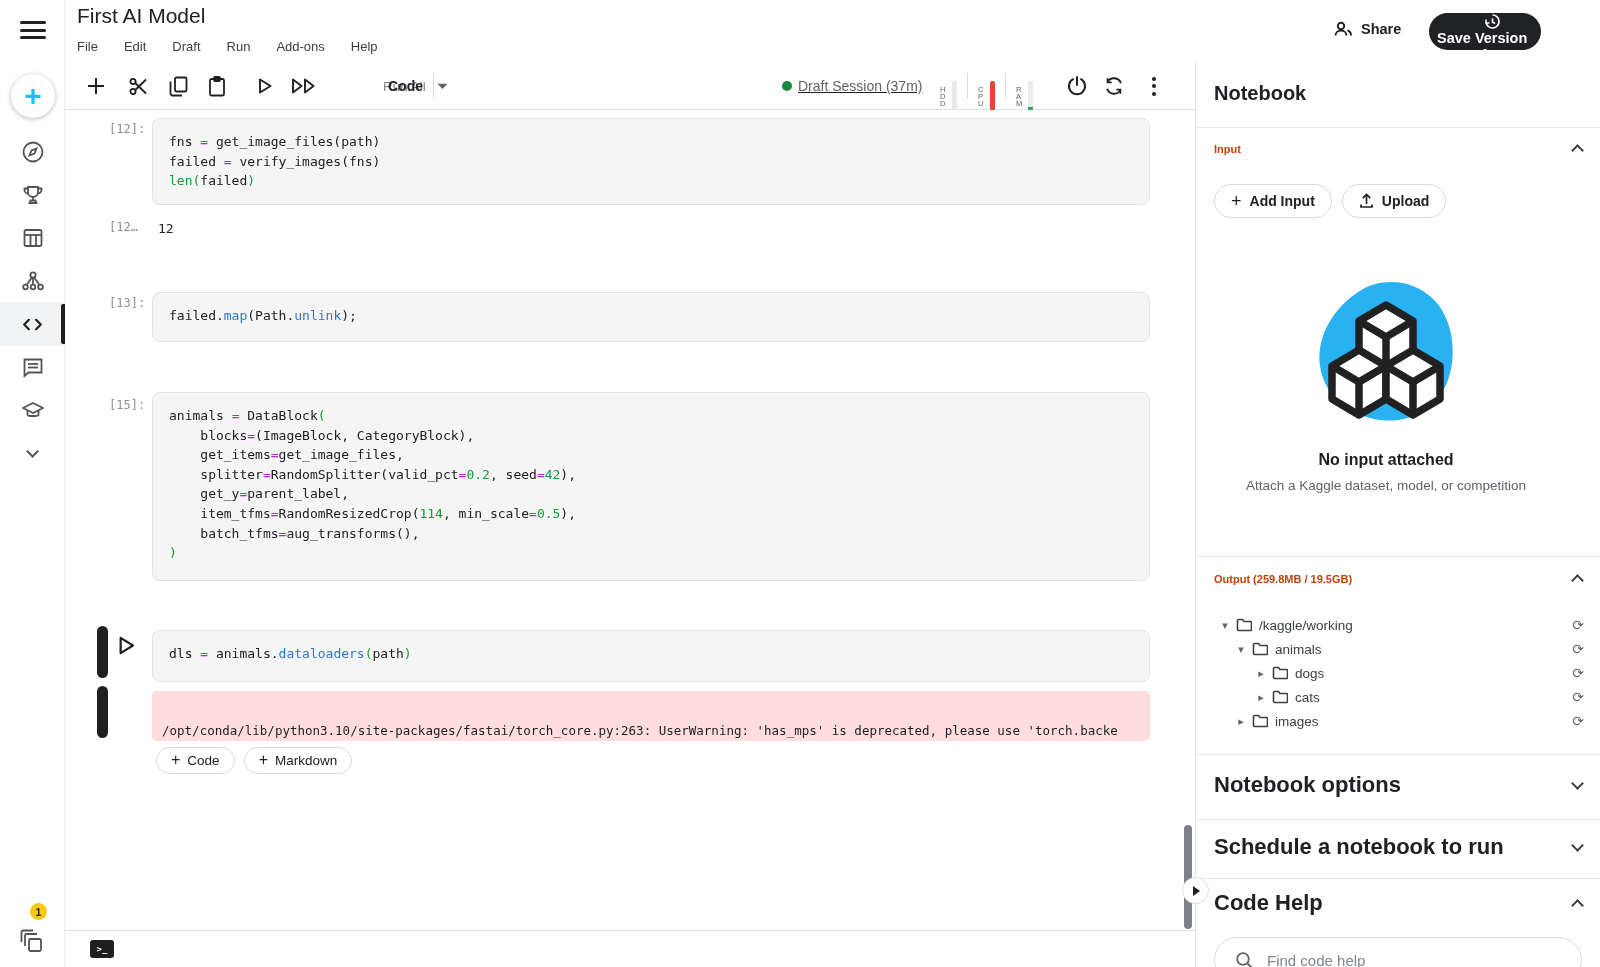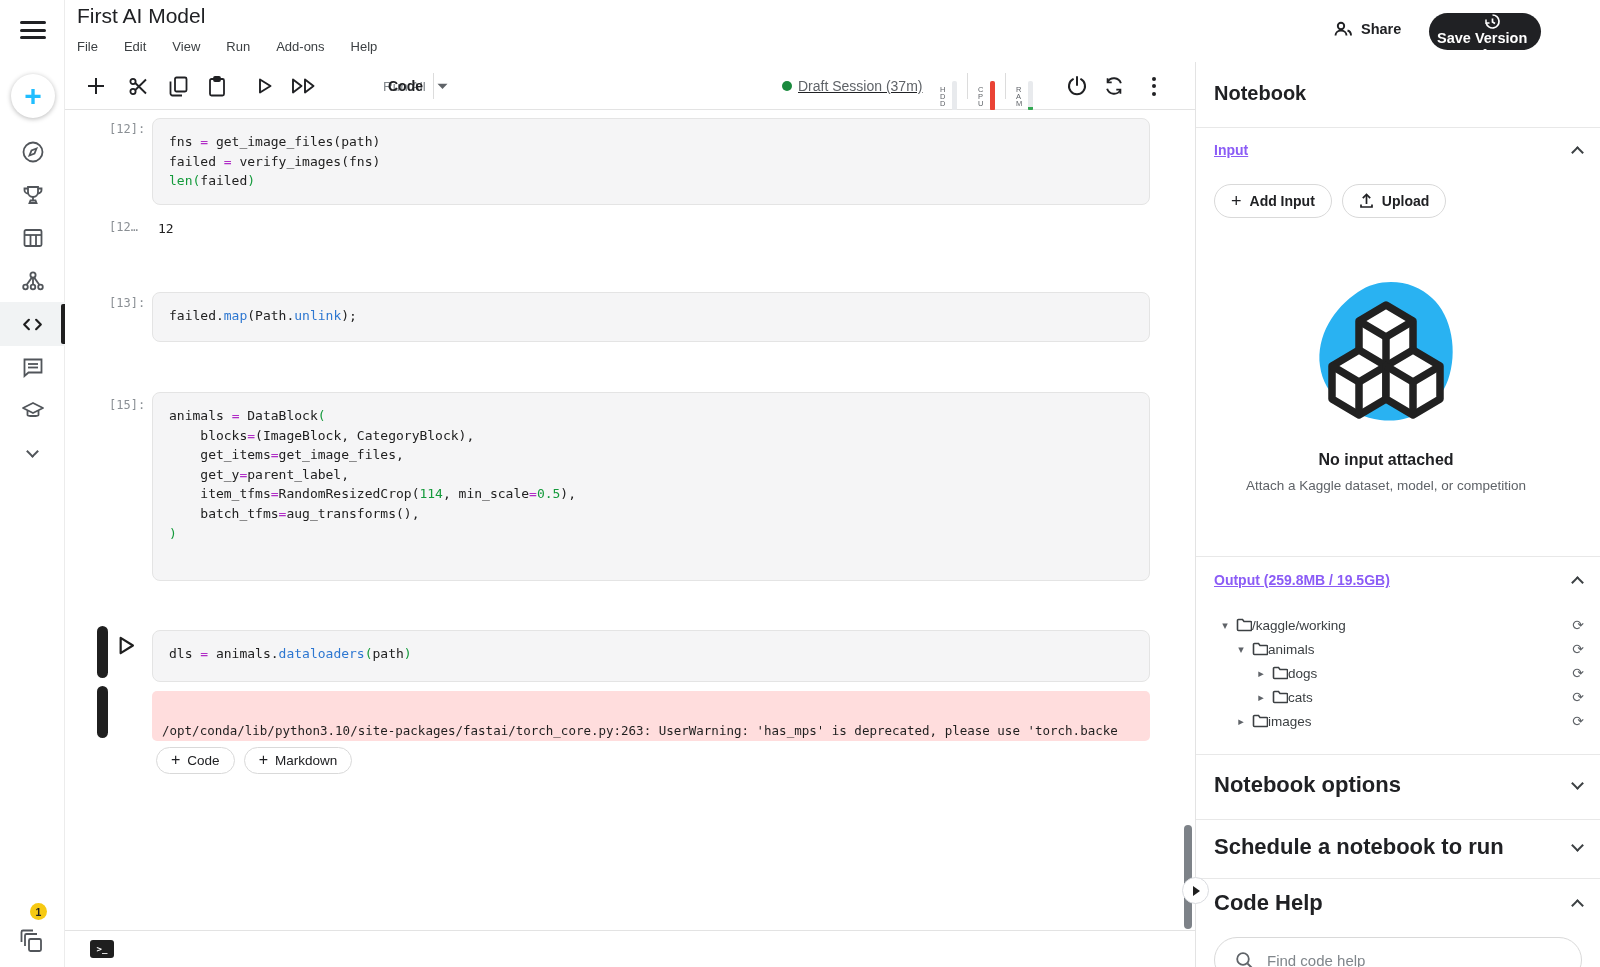--- a/index.html
+++ b/index.html
@@ -71,35 +71,35 @@
 
   
   #bottombar { position:absolute; left:65px; top:930px; width:1130px; height:37px; border-top:1px solid #e3e3e3; background:#fff; }
   #term-btn { position:absolute; left:25px; top:9px; width:24px; height:18px; background:#1f1f1f; border-radius:3px; color:#fff;
     font-family:"DejaVu Sans Mono", monospace; font-size:9px; font-weight:700; display:flex; align-items:center; justify-content:center; cursor:pointer; }
 
   
   #panel { position:absolute; left:1195px; top:62px; width:405px; height:905px; border-left:1px solid #e3e3e3; background:#fff; }
   .p-divider { position:absolute; left:0; right:0; height:1px; background:#e8e8e8; }
   .p-head { position:absolute; left:18px; right:18px; display:flex; align-items:center; justify-content:space-between; cursor:pointer; }
-  .p-head .hl { font-size:14px; font-weight:700; color:#8b5cf6;text-decoration:underline; }
+  .p-head .hl { font-size:11px; font-weight:700; color:#c2410c; }
   .chev { display:inline-block; width:9px; height:9px; border-right:2px solid #3c4043; border-bottom:2px solid #3c4043; }
   .chev.down { transform:rotate(45deg); margin-top:-4px; }
   .chev.up { transform:rotate(-135deg); margin-top:4px; }
   #panel-title { position:absolute; left:18px; top:20px; font-size:20px; font-weight:700; }
   .pill-btn { height:34px; border:1px solid #d9d9d9; border-radius:17px; background:#fff; display:flex; align-items:center; gap:8px;
     padding:0 16px; font-size:14px; font-weight:700; color:#202124; cursor:pointer; }
   #input-btns { position:absolute; left:18px; top:122px; display:flex; gap:10px; }
   #empty-state { position:absolute; left:0; top:212px; width:380px; text-align:center; }
   #empty-title { font-size:16px; font-weight:700; margin-top:12px; }
   #empty-caption { font-size:13.5px; color:#5f6368; margin-top:9px; }
   #tree { position:absolute; left:0; top:551px; right:0; }
   .trow { height:24px; display:flex; align-items:center; cursor:pointer; font-size:13.5px; color:#3c4043; position:relative; }
   .trow .caret { width:14px; color:#5f6368; font-size:11px; text-align:center; }
-  .trow .fname { }
+  .trow .fname { margin-left:7px; }
   .trow .tref { position:absolute; right:16px; color:#5f6368; font-size:14px; cursor:pointer; }
   .sect-label { font-size:22px; font-weight:700; color:#202124; }
   #search-pill { position:absolute; left:18px; right:18px; top:875px; height:46px; border:1px solid #d9d9d9; border-radius:23px;
     display:flex; align-items:center; gap:13px; padding:0 8px 0 20px; background:#fff; }
   #search-pill input { border:none; outline:none; font-size:15px; color:#3c4043; width:280px; font-family:"Liberation Sans",sans-serif; }
   #search-pill input::placeholder { color:#80868b; }
   #panel-handle { position:absolute; left:1182px; top:877px; width:27px; height:27px; border-radius:50%; background:#fff;
     border:1px solid #dadce0; z-index:9; display:flex; align-items:center; justify-content:center; cursor:pointer; }
   #panel-handle i { width:0; height:0; border-left:7px solid #1f1f1f; border-top:5px solid transparent; border-bottom:5px solid transparent; margin-left:2px; }
 </style>
@@ -180,21 +180,21 @@
     </svg>
   </div>
   <div id="events-badge">1</div>
 </nav>
 
 <header id="header">
   <div id="nb-title">First AI Model</div>
   <div id="menubar">
     <span>File</span>
     <span>Edit</span>
-    <span>View</span>
+    <span>Draft</span>
     <span>Run</span>
     <span>Add-ons</span>
     <span>Help</span>
   </div>
   <div id="share-btn">
     <svg width="20" height="18" viewBox="0 0 20 18" fill="none" stroke="#202124" stroke-width="1.9">
       <circle cx="8" cy="6" r="3.2"></circle>
         <path d="M2.5 15.5 c0-3 2.5-5 5.5-5 s5.5 2 5.5 5"></path>
         <path d="M14.5 10.5 c2 .6 3.5 2.3 3.5 5"></path>
     </svg>
@@ -320,20 +320,21 @@
         <div class="cl"><span class="tk-b">len(</span><span class="tk-p">failed</span><span class="tk-b">)</span></div>
       </div>
     <div id="out12">12</div>
     <div class="cell" style="margin-top:53px;height:50px">
         <div class="cl"><span class="tk-p">failed.</span><span class="tk-fn">map</span><span class="tk-p">(Path.</span><span class="tk-fn">unlink</span><span class="tk-p">);</span></div>
       </div>
     <div class="cell" style="margin-top:50px;height:189px">
         <div class="cl"><span class="tk-p">animals </span><span class="tk-op">=</span><span class="tk-p"> DataBlock</span><span class="tk-b">(</span></div>
         <div class="cl"><span class="tk-p">    blocks</span><span class="tk-op">=</span><span class="tk-p">(ImageBlock, CategoryBlock),</span></div>
         <div class="cl"><span class="tk-p">    get_items</span><span class="tk-op">=</span><span class="tk-p">get_image_files,</span></div>
+        <div class="cl"><span class="tk-p">    splitter</span><span class="tk-op">=</span><span class="tk-p">RandomSplitter(valid_pct</span><span class="tk-op">=</span><span class="tk-num">0.2</span><span class="tk-p">, seed</span><span class="tk-op">=</span><span class="tk-num">42</span><span class="tk-p">),</span></div>
         <div class="cl"><span class="tk-p">    get_y</span><span class="tk-op">=</span><span class="tk-p">parent_label,</span></div>
         <div class="cl"><span class="tk-p">    item_tfms</span><span class="tk-op">=</span><span class="tk-p">RandomResizedCrop(</span><span class="tk-num">114</span><span class="tk-p">, min_scale</span><span class="tk-op">=</span><span class="tk-num">0.5</span><span class="tk-p">),</span></div>
         <div class="cl"><span class="tk-p">    batch_tfms</span><span class="tk-op">=</span><span class="tk-p">aug_transforms(),</span></div>
         <div class="cl"><span class="tk-b">)</span></div>
       </div>
     <div class="cell" style="margin-top:49px;height:52px">
         <div class="cl"><span class="tk-p">dls </span><span class="tk-op">=</span><span class="tk-p"> animals.</span><span class="tk-fn">dataloaders</span><span class="tk-b">(</span><span class="tk-p">path</span><span class="tk-b">)</span></div>
       </div>
     <div class="warn" style="margin-top:9px;height:50px">
       <div>/opt/conda/lib/python3.10/site-packages/fastai/torch_core.py:263: UserWarning: 'has_mps' is deprecated, please use 'torch.backe</div>

